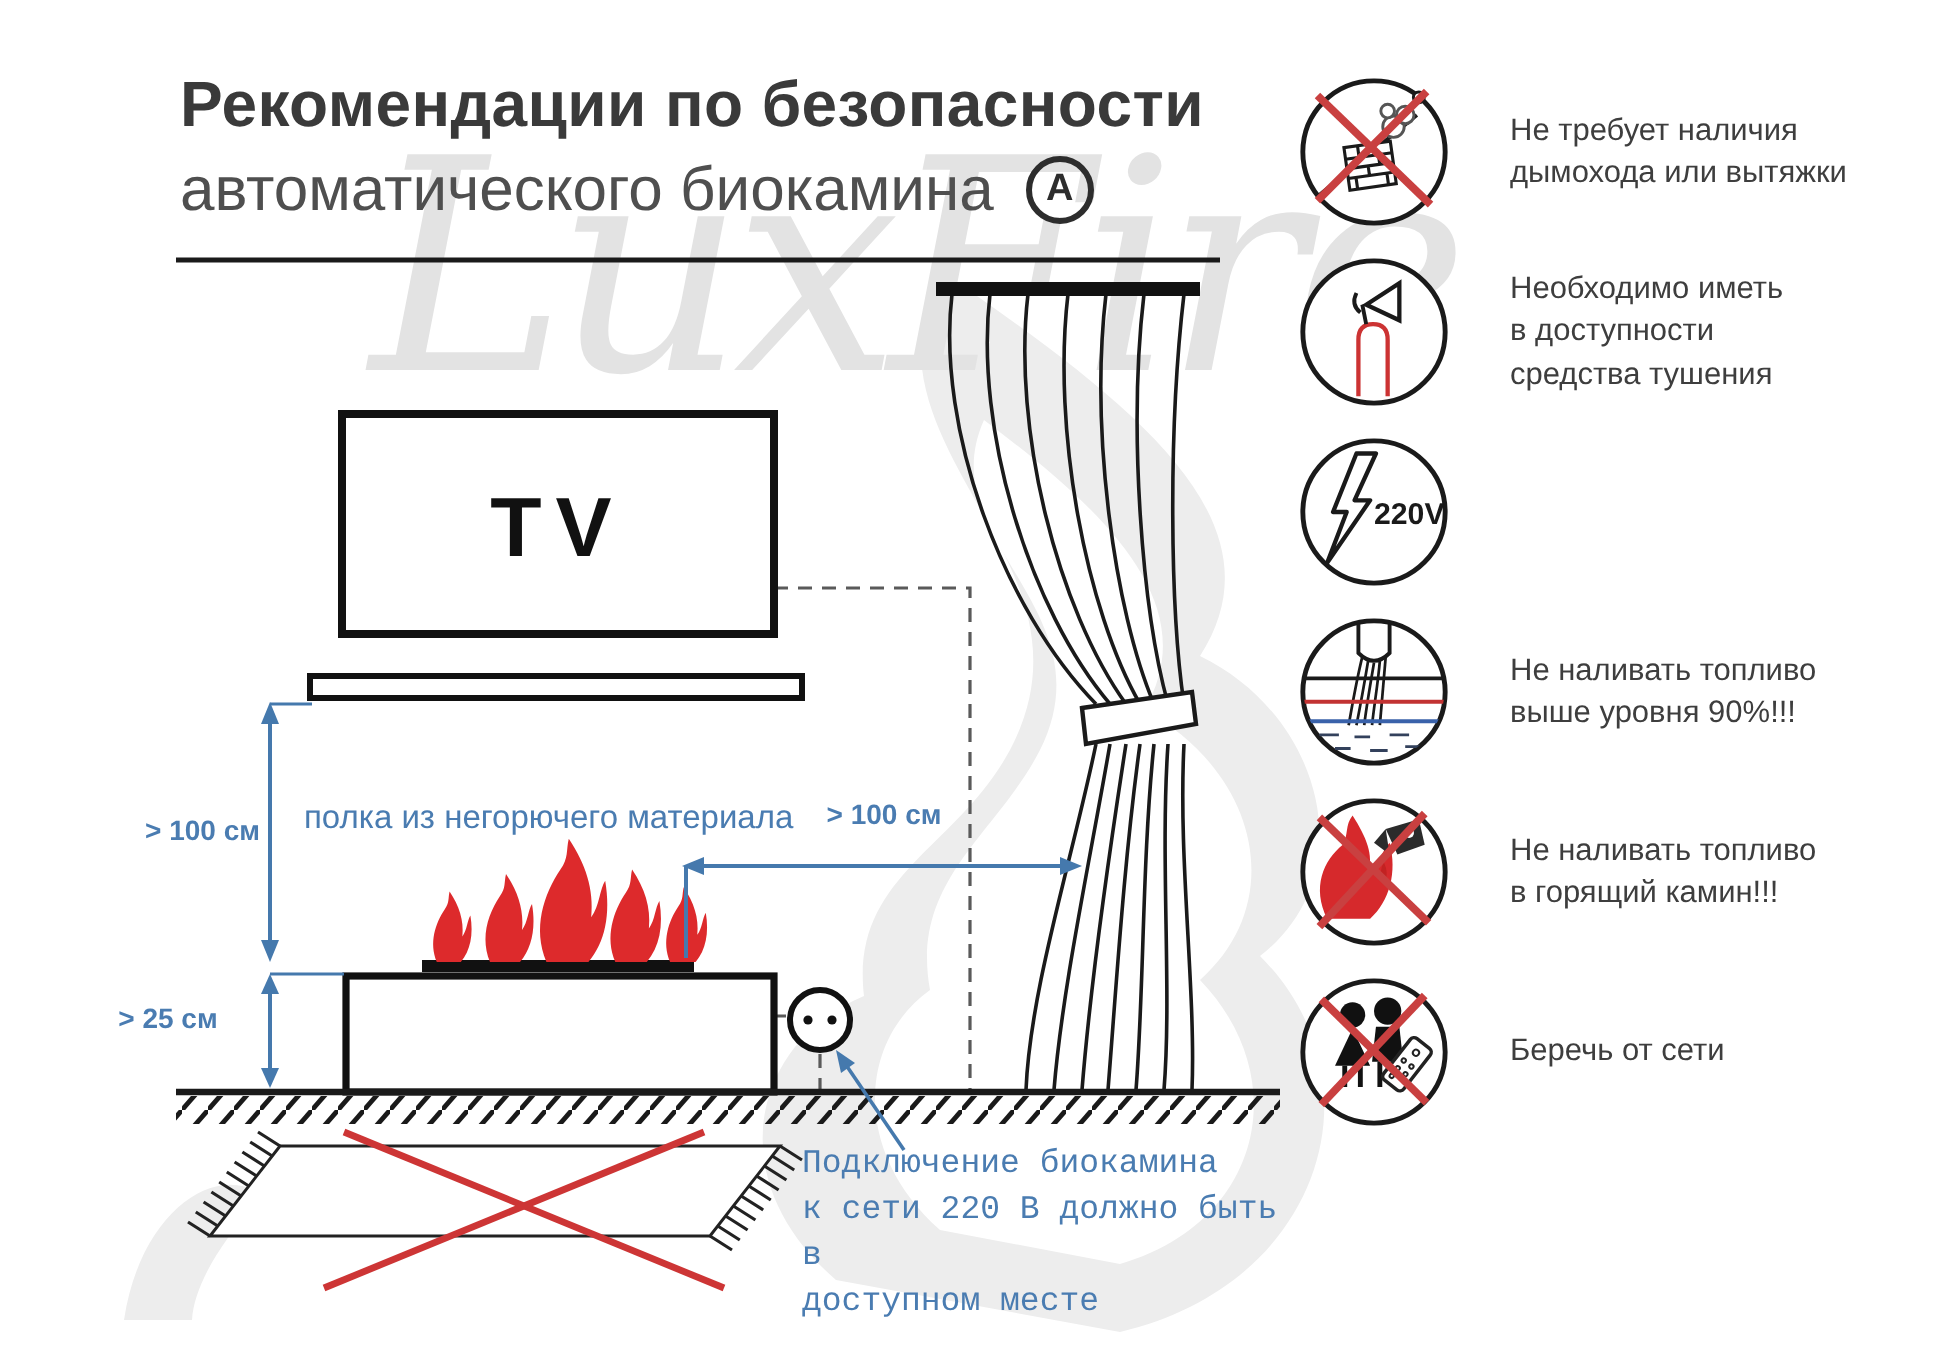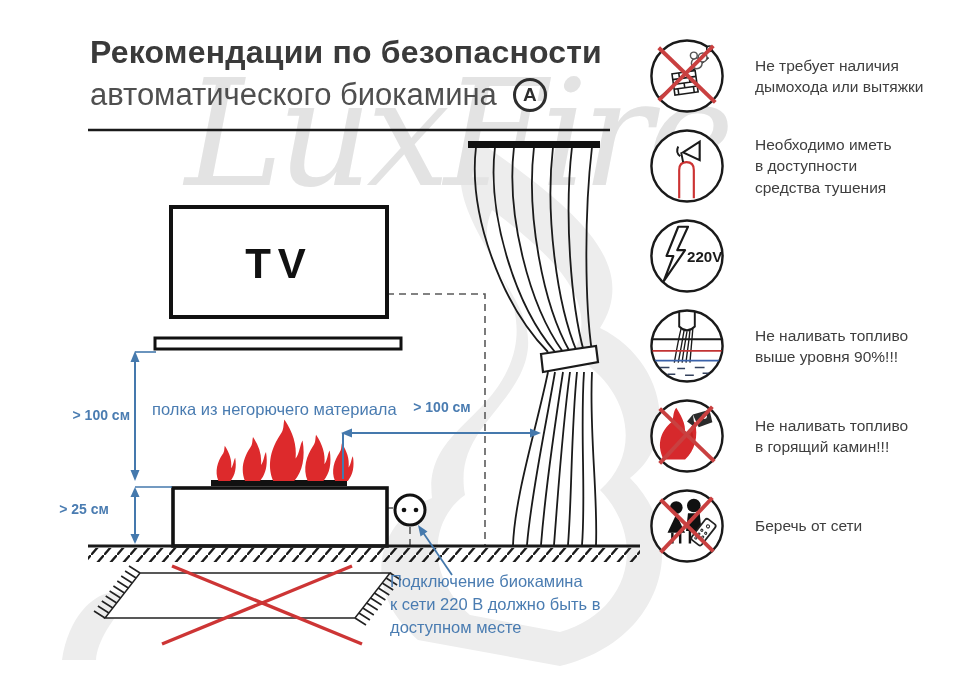--- a/index.html
+++ b/index.html
@@ -19,21 +19,21 @@
            width:28px;height:28px;margin-left:16px;border:3px solid #2d2d2d;border-radius:50%;
            font-size:19px;font-weight:700;color:#2d2d2d;}
   
   .diagram-svg{position:absolute;left:0;top:0;z-index:1;}
   .lbl{position:absolute;z-index:2;color:#4a7cb1;}
   .lbl-shelf{left:152px;top:360px;font-size:16.5px;width:280px;margin-top:40px;}
   .lbl-dim{font-size:14px;font-weight:bold;}
   .lbl-dim-left1{left:38px;top:407px;width:92px;text-align:right;}
   .lbl-dim-left2{left:38px;top:501px;width:92px;text-align:center;}
   .lbl-dim-horiz{left:382px;top:399px;width:120px;text-align:center;}
-  .lbl-note{left:390px;top:570px;font-size:16.5px;line-height:23px;white-space:pre-line;width:240px;}
+  .lbl-note{left:401px;top:570px;font-size:16.5px;line-height:23px;white-space:pre-line;width:240px;font-family:Liberation Mono, monospace;}
   
   .safety-col{position:absolute;left:648px;top:31px;width:320px;z-index:2;}
   .safety-row{display:flex;align-items:center;height:90px;gap:29px;}
   .icon-wrap{flex:0 0 78px;width:78px;height:78px;}
   .icon-wrap svg{display:block;}
   .item-label{font-size:15.5px;line-height:1.38;color:#3e3e3e;white-space:pre-line;}
 </style>
 </head>
 <body>
 

